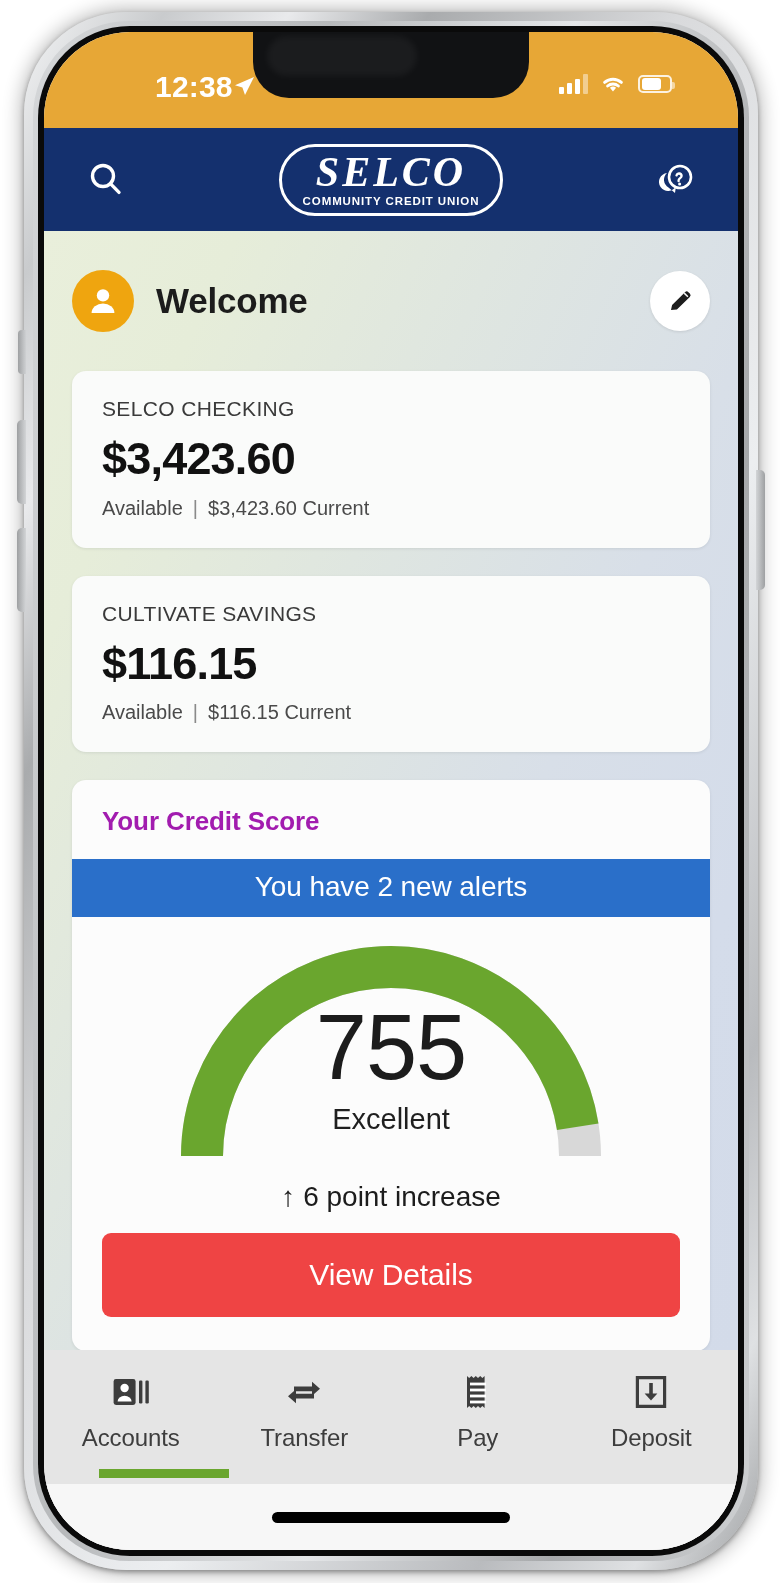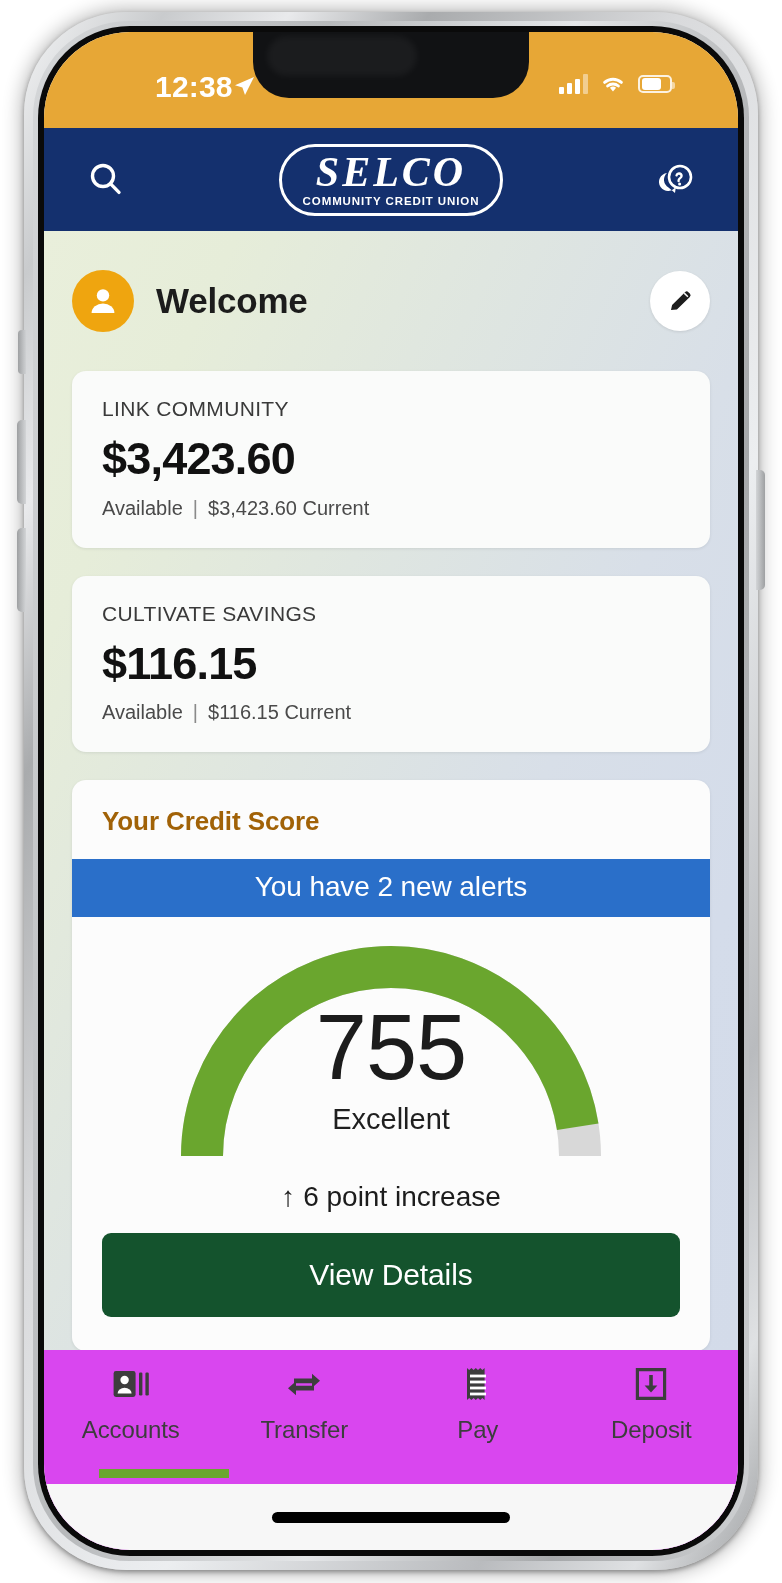--- a/index.html
+++ b/index.html
@@ -309,21 +309,21 @@
   
   .score-card {
     background: #fcfcfc;
     border-radius: 14px;
     box-shadow: 0 1px 3px rgba(40,50,60,0.10);
     overflow: hidden;
   }
   .score-title {
     font-size: 26px;
     font-weight: 700;
-    color: #a16207;
+    color: #a21caf;
     padding: 26px 30px 22px;
     letter-spacing: -0.1px;
   }
   .alert-banner {
     background: #2a6fc9;
     color: #ffffff;
     font-size: 28px;
     text-align: center;
     padding: 12px 0 14px;
     letter-spacing: -0.1px;
@@ -373,23 +373,23 @@
     font-family: "Liberation Sans", sans-serif;
     font-size: 30px;
     letter-spacing: -0.1px;
     cursor: pointer;
   }
 
   
   .tab-bar {
     position: relative;
     height: 200px;
-    background: #d946ef;
-    display: flex;
-    padding-top: 14px;
+    background: #e5e5e5;
+    display: flex;
+    padding-top: 22px;
   }
   .tab-item {
     flex: 1;
     display: flex;
     flex-direction: column;
     align-items: center;
     position: relative;
   }
   .tab-icon {
     height: 40px;
@@ -502,21 +502,21 @@
         <div class="welcome-text">Welcome</div>
         <div class="edit-btn">
           <svg width="30" height="30" viewBox="0 0 30 30">
             <path d="M6 24 l1.1-5 L20 6.2 a2.4 2.4 0 0 1 3.4 0 l1.4 1.4 a2.4 2.4 0 0 1 0 3.4 L11.9 23.6 Z" fill="#1d1d1d"></path>
             <path d="M19.2 7.1 l3.7 3.7" stroke="#fafafa" stroke-width="1.5"></path>
           </svg>
         </div>
       </div>
 
       <div class="acct-card">
-        <div class="acct-name">LINK COMMUNITY</div>
+        <div class="acct-name">SELCO CHECKING</div>
         <div class="acct-balance">$3,423.60</div>
         <div class="acct-sub">
           <span>Available</span><span class="divider">|</span><span>$3,423.60 Current</span>
         </div>
       </div>
 
       <div class="acct-card">
         <div class="acct-name">CULTIVATE SAVINGS</div>
         <div class="acct-balance">$116.15</div>
         <div class="acct-sub">
@@ -536,21 +536,21 @@
           <div class="gauge-center">
             <div class="gauge-score">755</div>
             <div class="gauge-label">Excellent</div>
           </div>
         </div>
 
         <div class="score-change">
           <span class="arrow">↑</span><span>6 point increase</span>
         </div>
 
-        <button class="view-details" style="background: #14532d; margin-top: 20px;">View Details</button>
+        <button class="view-details" style="background: #ef4444; margin-top: 20px;">View Details</button>
       </div>
 
     </div>
 
     <div class="tab-bar">
 
       <div class="tab-item">
         <div class="tab-icon">
           <svg width="38" height="32" viewBox="0 0 38 32">
             <rect x="1.6" y="3" width="22" height="26" rx="2.4" fill="#3d3d3d"></rect>

